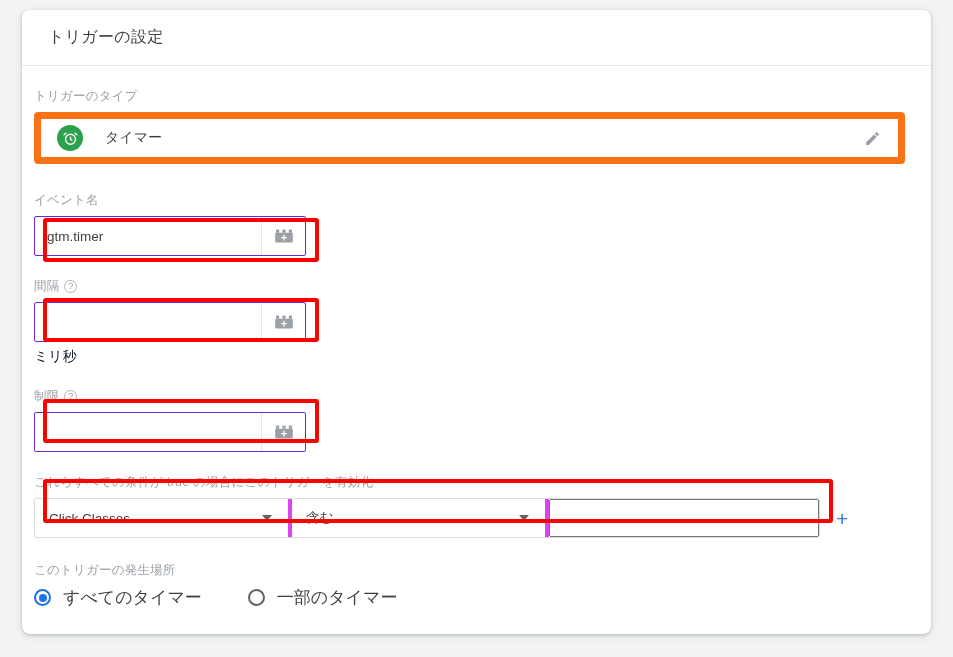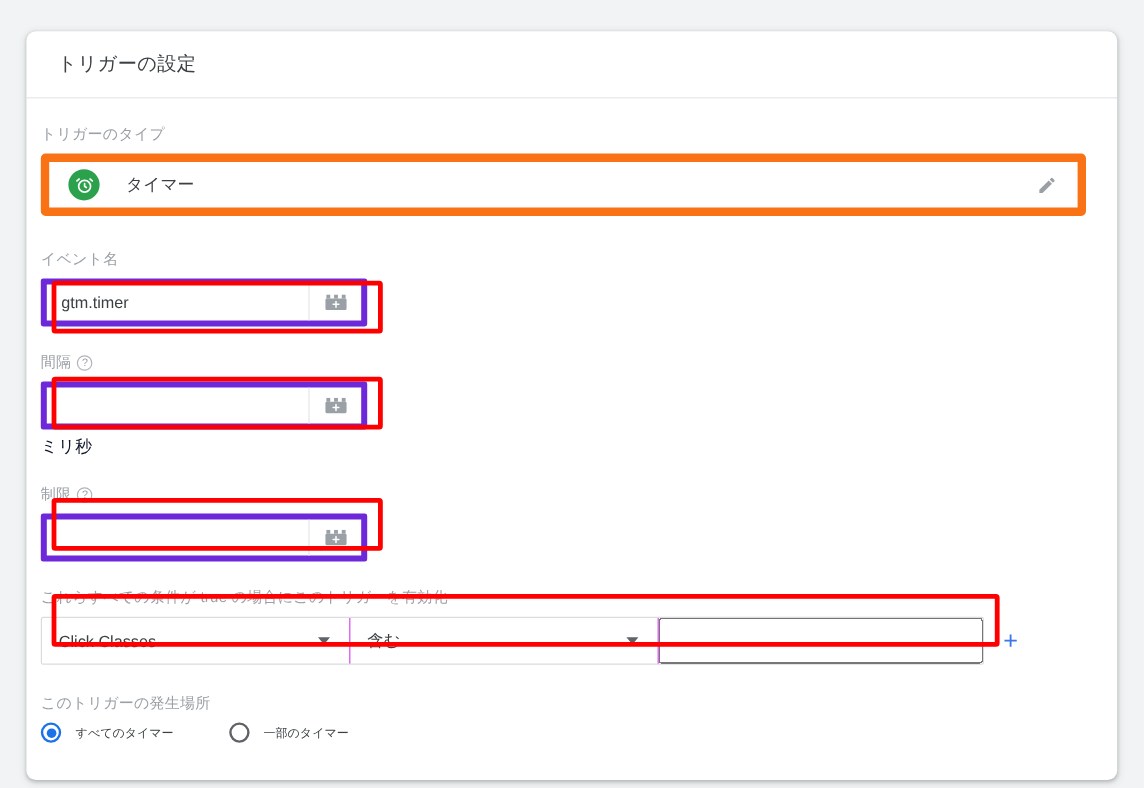--- a/index.html
+++ b/index.html
@@ -5,21 +5,21 @@
   * { box-sizing: border-box; }
   html, body {
     margin: 0; padding: 0;
     width: 953px; height: 657px;
     background: #f1f3f4;
     font-family: "Liberation Sans", "DejaVu Sans", sans-serif;
     overflow: hidden;
   }
   .card {
     position: absolute;
-    left: 22px; top: 26px;
+    left: 22px; top: 10px;
     width: 909px; height: 624px;
     background: #ffffff;
     border-radius: 8px;
     box-shadow: 0 1px 3px rgba(60,64,67,0.25), 0 2px 8px rgba(60,64,67,0.12);
     overflow: hidden;
   }
   .card-header {
     height: 56px;
     display: flex; align-items: center;
     padding: 0 26px;
@@ -77,21 +77,21 @@
   .pencil-btn {
     width: 24px; height: 24px;
     display: flex; align-items: center; justify-content: center;
     cursor: pointer;
   }
 
   
   .input-row {
     position: relative;
     height: 40px;
-    border: 5px solid #6d28d9;
+    border: 1px solid #6d28d9;
     border-radius: 2px;
     display: flex; align-items: stretch;
     background: #fff;
     width: 272px;
   }
   .input-row .txt {
     flex: 1 1 auto;
     border: none; outline: none;
     padding: 0 10px 0 12px;
     font-size: 13.5px;
@@ -120,21 +120,21 @@
     display: flex; align-items: stretch;
     height: 40px;
     border: 1px solid #dadce0;
     border-radius: 2px;
     width: 786px;
     background: #fff;
   }
   .cond-cell {
     display: flex; align-items: center;
     position: relative;
-    border-right: 1px solid #d946ef;
+    border-right: 4px solid #d946ef;
   }
   .cond-cell:last-child { border-right: none; }
   .cell-a { width: 257px; }
   .cell-b { width: 257px; }
   .cell-c { flex: 1 1 auto; }
   .cond-cell .val {
     flex: 1 1 auto;
     padding: 0 10px 0 14px;
     font-size: 13.5px;
     color: #3c4043;
@@ -170,21 +170,21 @@
     flex: 0 0 auto;
   }
   .radio-outer.on { border-color: #1a73e8; }
   .radio-dot {
     width: 8px; height: 8px;
     border-radius: 50%;
     background: #1a73e8;
   }
   .radio-label {
     margin-left: 12px;
-    font-size: 10px;
+    font-size: 17px;
     color: #3c4043;
   }
 
   
   .anno {
     position: absolute;
     border: 4px solid #ff0000;
     border-radius: 3px;
     pointer-events: none;
     z-index: 5;

